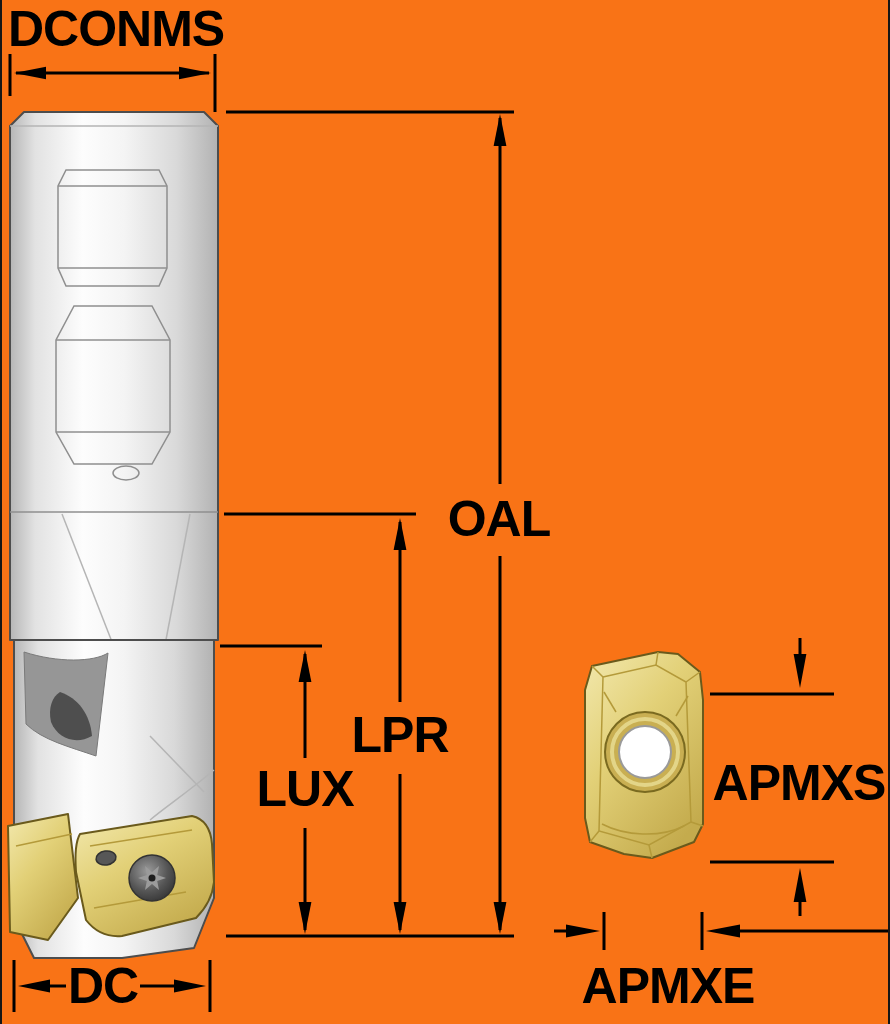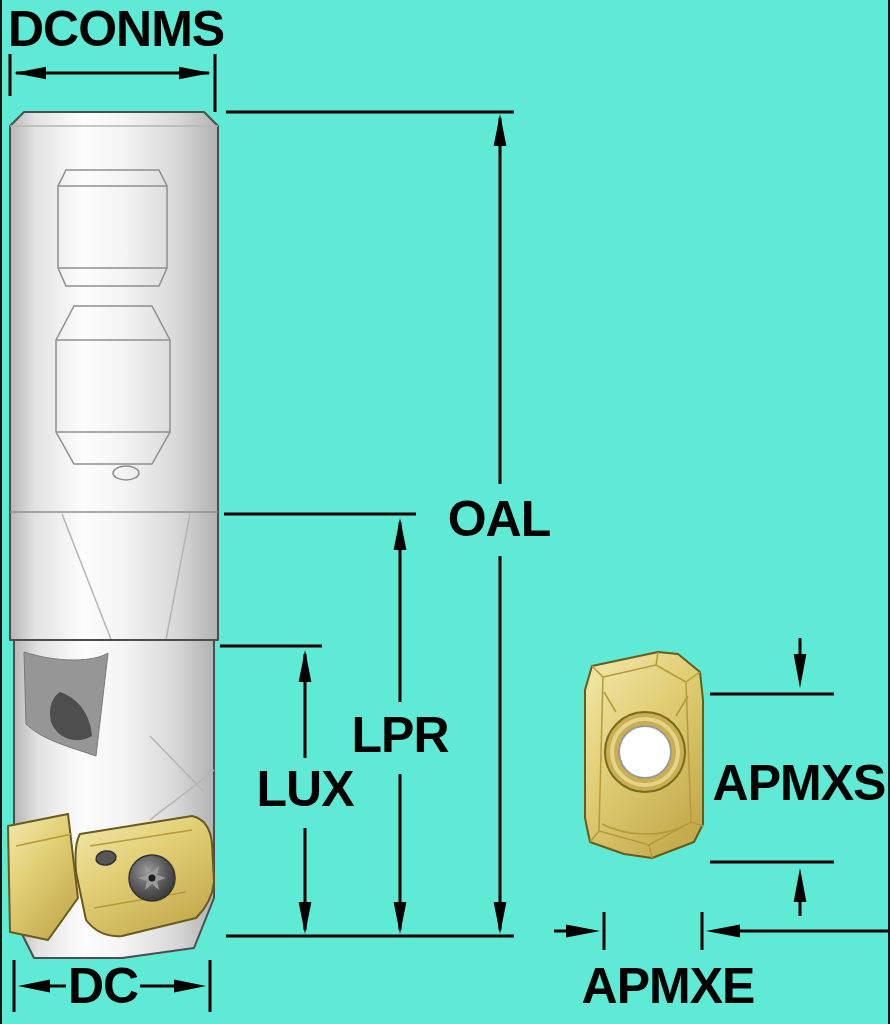--- a/index.html
+++ b/index.html
@@ -1,16 +1,16 @@
 <!DOCTYPE html>
 <html><head>
 <meta charset="utf-8">
 <style>
   html,body{margin:0;padding:0;background:#ffffff;}
-  .page{position:relative;width:890px;height:1024px;background:#5eead4;overflow:hidden;}
+  .page{position:relative;width:890px;height:1024px;background:#f97316;overflow:hidden;}
   svg{display:block;}
   .dim{stroke:#000000;stroke-width:3;fill:none;stroke-linecap:butt;}
   .dimfill{fill:#000000;stroke:none;}
   .dim-label{font-family:"Liberation Sans","DejaVu Sans",sans-serif;font-weight:700;font-size:50px;letter-spacing:-1px;fill:#000000;}
   .outline{stroke:#4d4d4d;stroke-width:2;stroke-linejoin:round;}
   .thin{stroke:#8f8f8f;stroke-width:1.5;fill:none;}
   .detail{stroke:#b5b5b5;stroke-width:1.5;fill:none;}
   .facet{stroke:#b49a3a;stroke-width:1.5;fill:none;}
 </style>
 </head>

